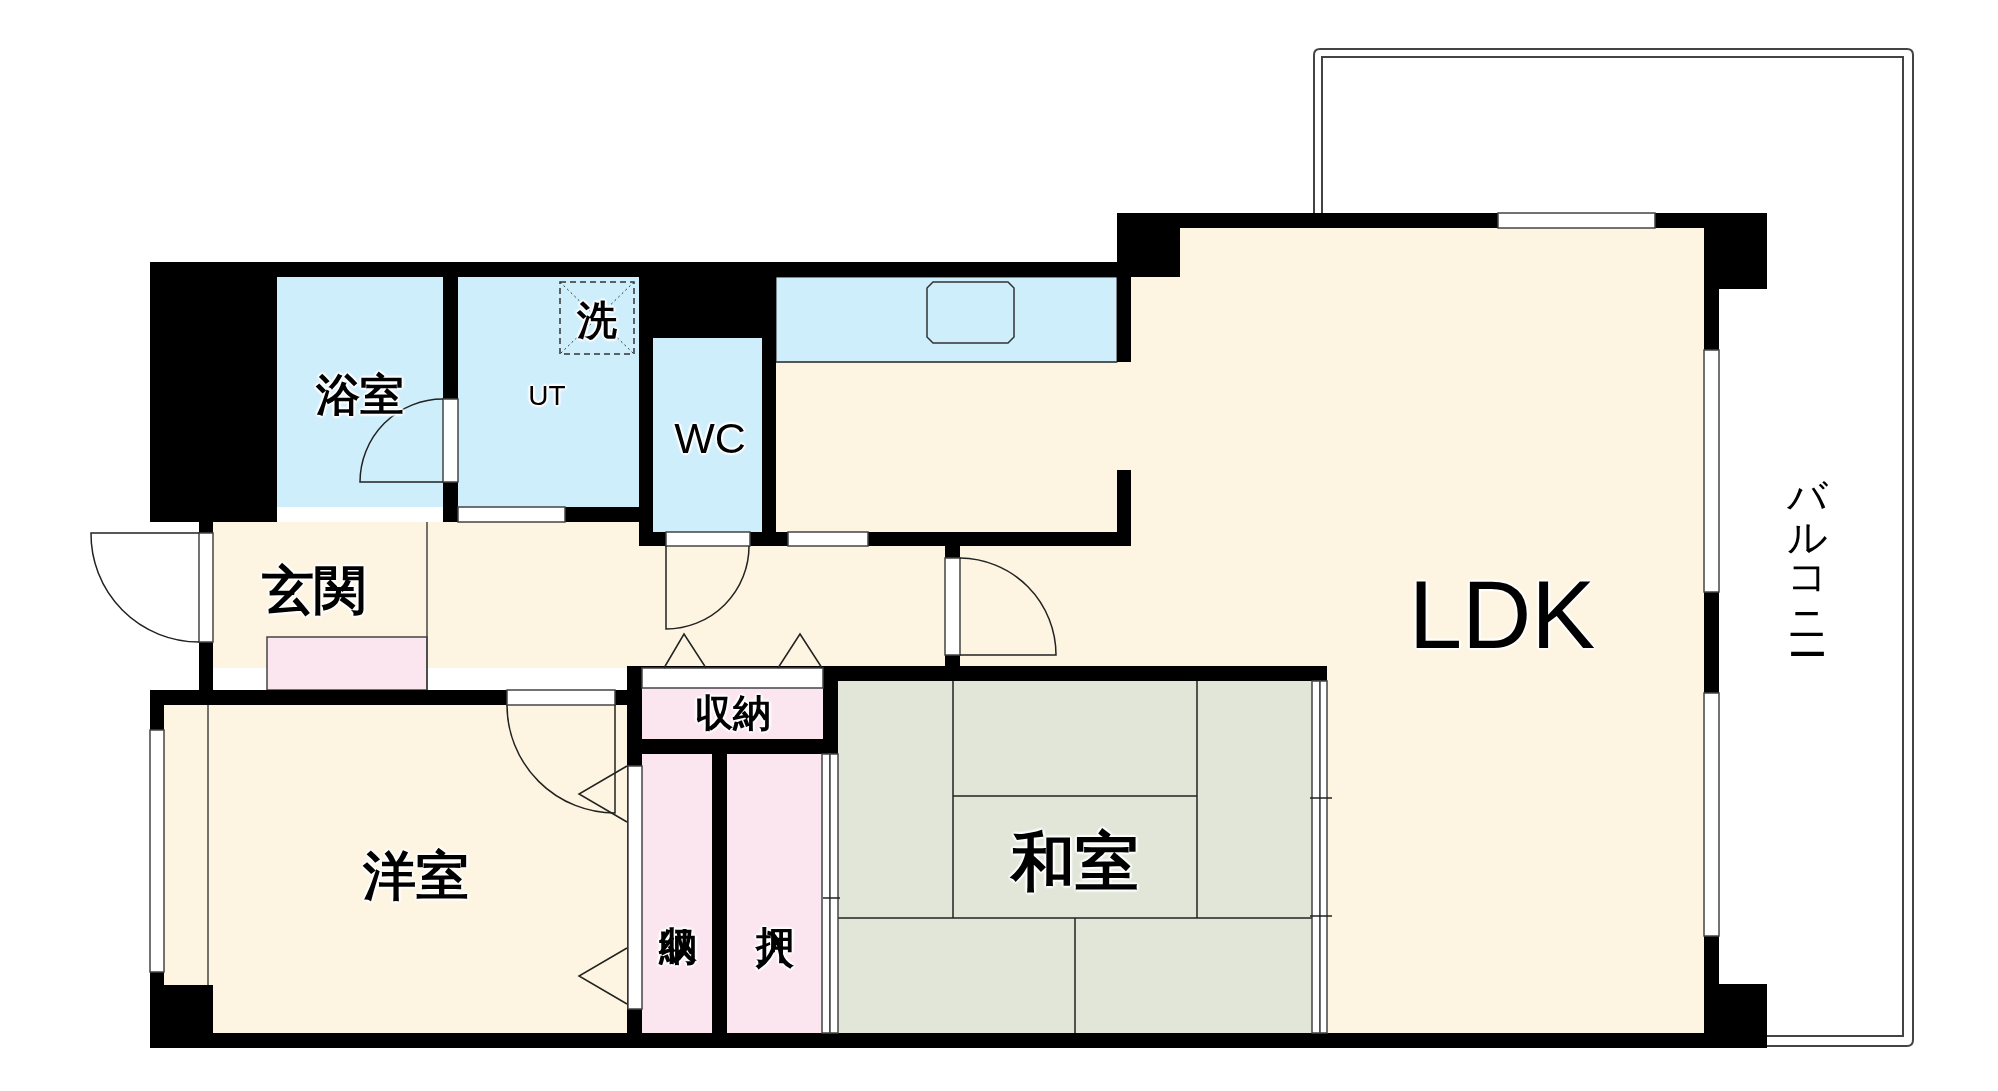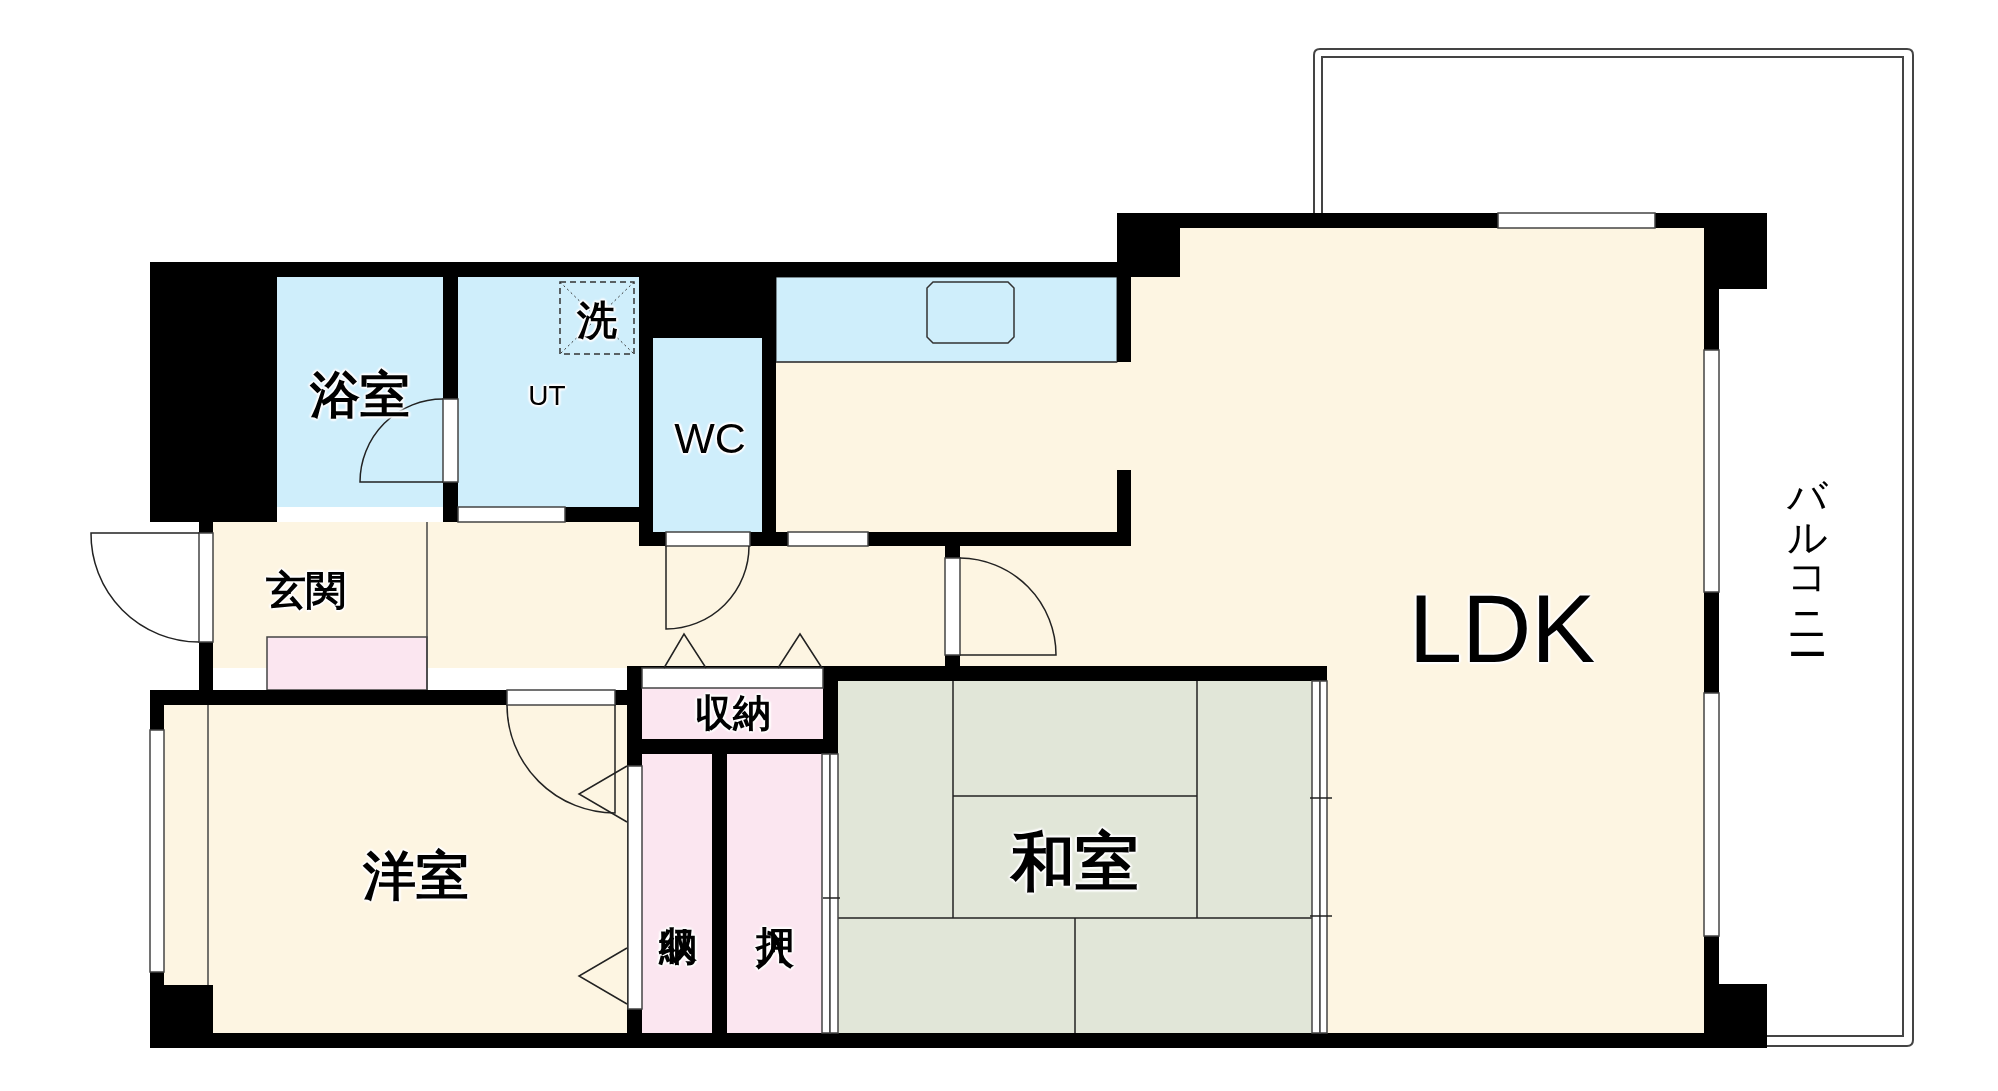--- a/index.html
+++ b/index.html
@@ -150,24 +150,24 @@
     <path d="M664,668 L684,634 L706,668"></path>
     <path d="M778,668 L800,634 L822,668"></path>
     <path d="M627,766 L579,794 L627,822"></path>
     <path d="M627,948 L579,976 L627,1004"></path>
     <line x1="823" y1="898" x2="840" y2="898"></line>
     <line x1="1310" y1="798" x2="1332" y2="798"></line>
     <line x1="1310" y1="916" x2="1332" y2="916"></line>
   </g>
 </svg>
 
-<div class="lbl" style="left:360px; top:395px; font-size:50px;">浴室</div>
+<div class="lbl" style="left:360px; top:395px; font-size:44px;">浴室</div>
 <div class="lbl latin" style="left:547px; top:396px; font-size:28px;">UT</div>
 <div class="lbl" style="left:597px; top:320px; font-size:40px;">洗</div>
 <div class="lbl latin" style="left:710px; top:438px; font-size:43px;">WC</div>
-<div class="lbl" style="left:306px; top:590px; font-size:40px;">玄関</div>
+<div class="lbl" style="left:314px; top:590px; font-size:52px;">玄関</div>
 <div class="lbl" style="left:416px; top:875px; font-size:53px;">洋室</div>
 <div class="lbl" style="left:733px; top:713px; font-size:38px;">収納</div>
 <div class="lbl vert" style="left:678px; top:898px; font-size:38px;">収納</div>
 <div class="lbl vert" style="left:775px; top:898px; font-size:38px;">押入</div>
 <div class="lbl" style="left:1075px; top:862px; font-size:64px;">和室</div>
-<div class="lbl latin" style="left:1502px; top:629px; font-size:96px;text-align:right;">LDK</div>
+<div class="lbl latin" style="left:1502px; top:615px; font-size:96px;text-align:right;">LDK</div>
 <div class="lbl vert plain" style="left:1808px; top:543px; font-size:40px; letter-spacing:0;">バルコニー</div>
 
 </body></html>

